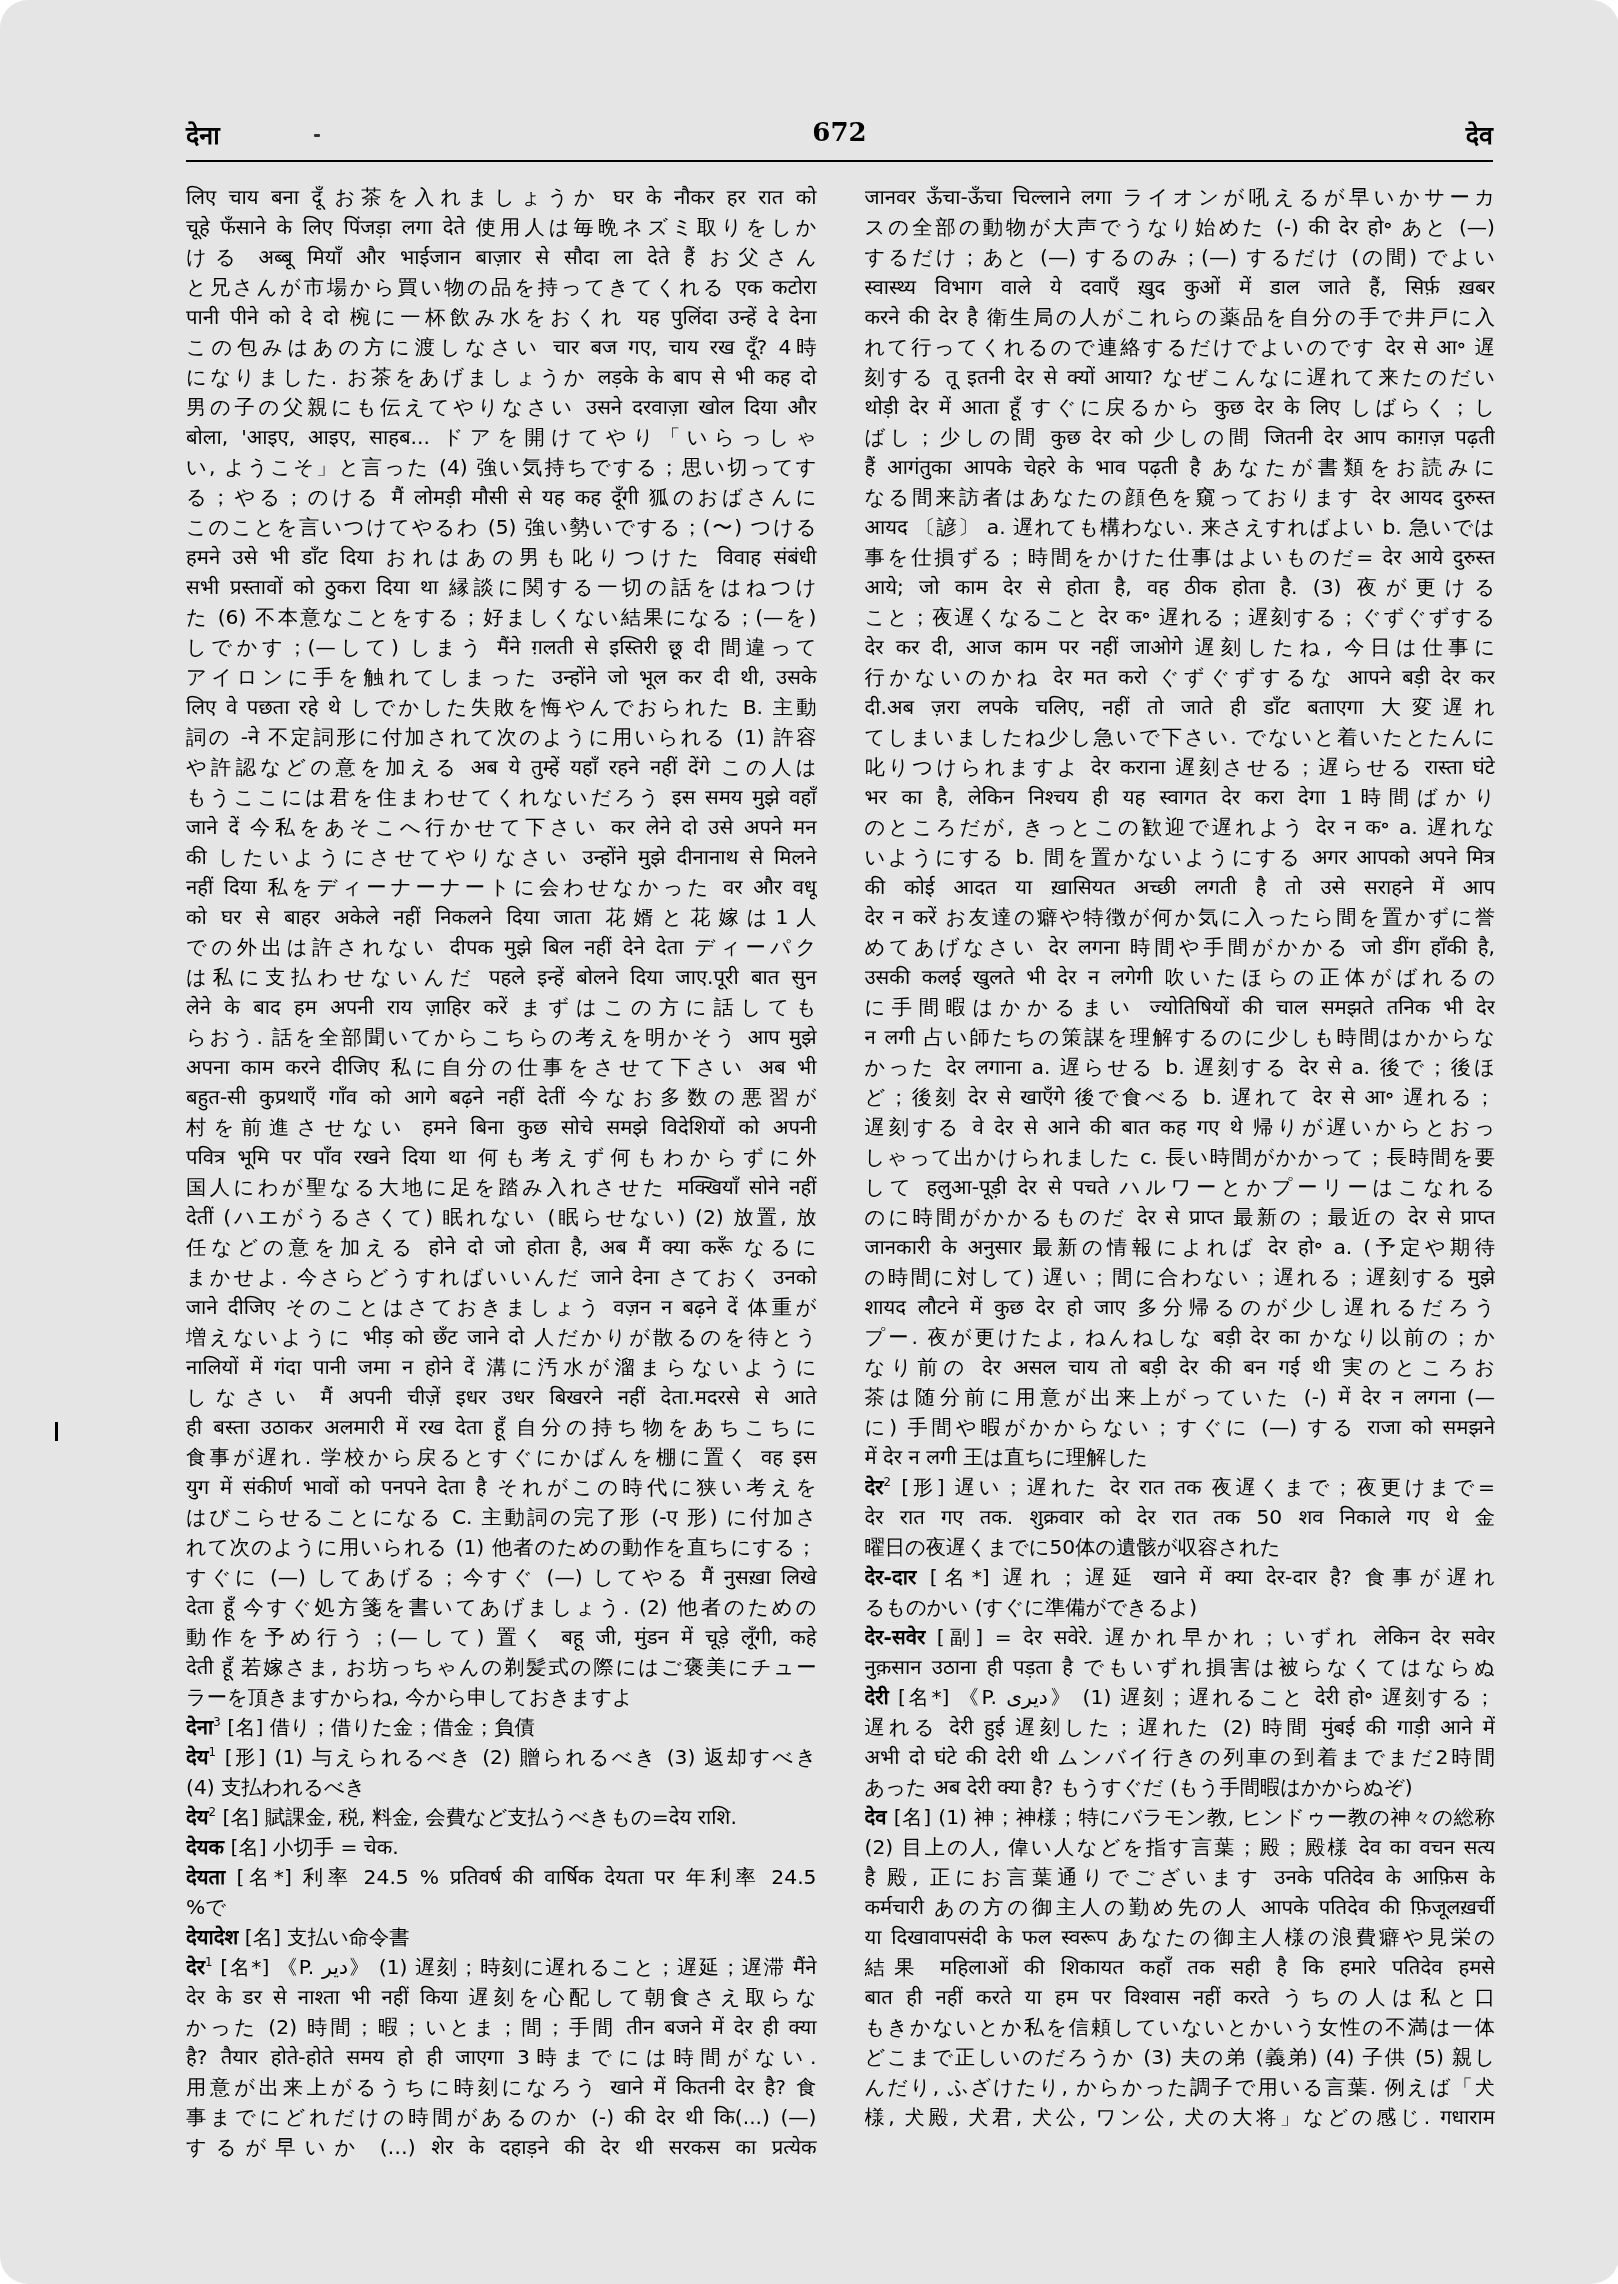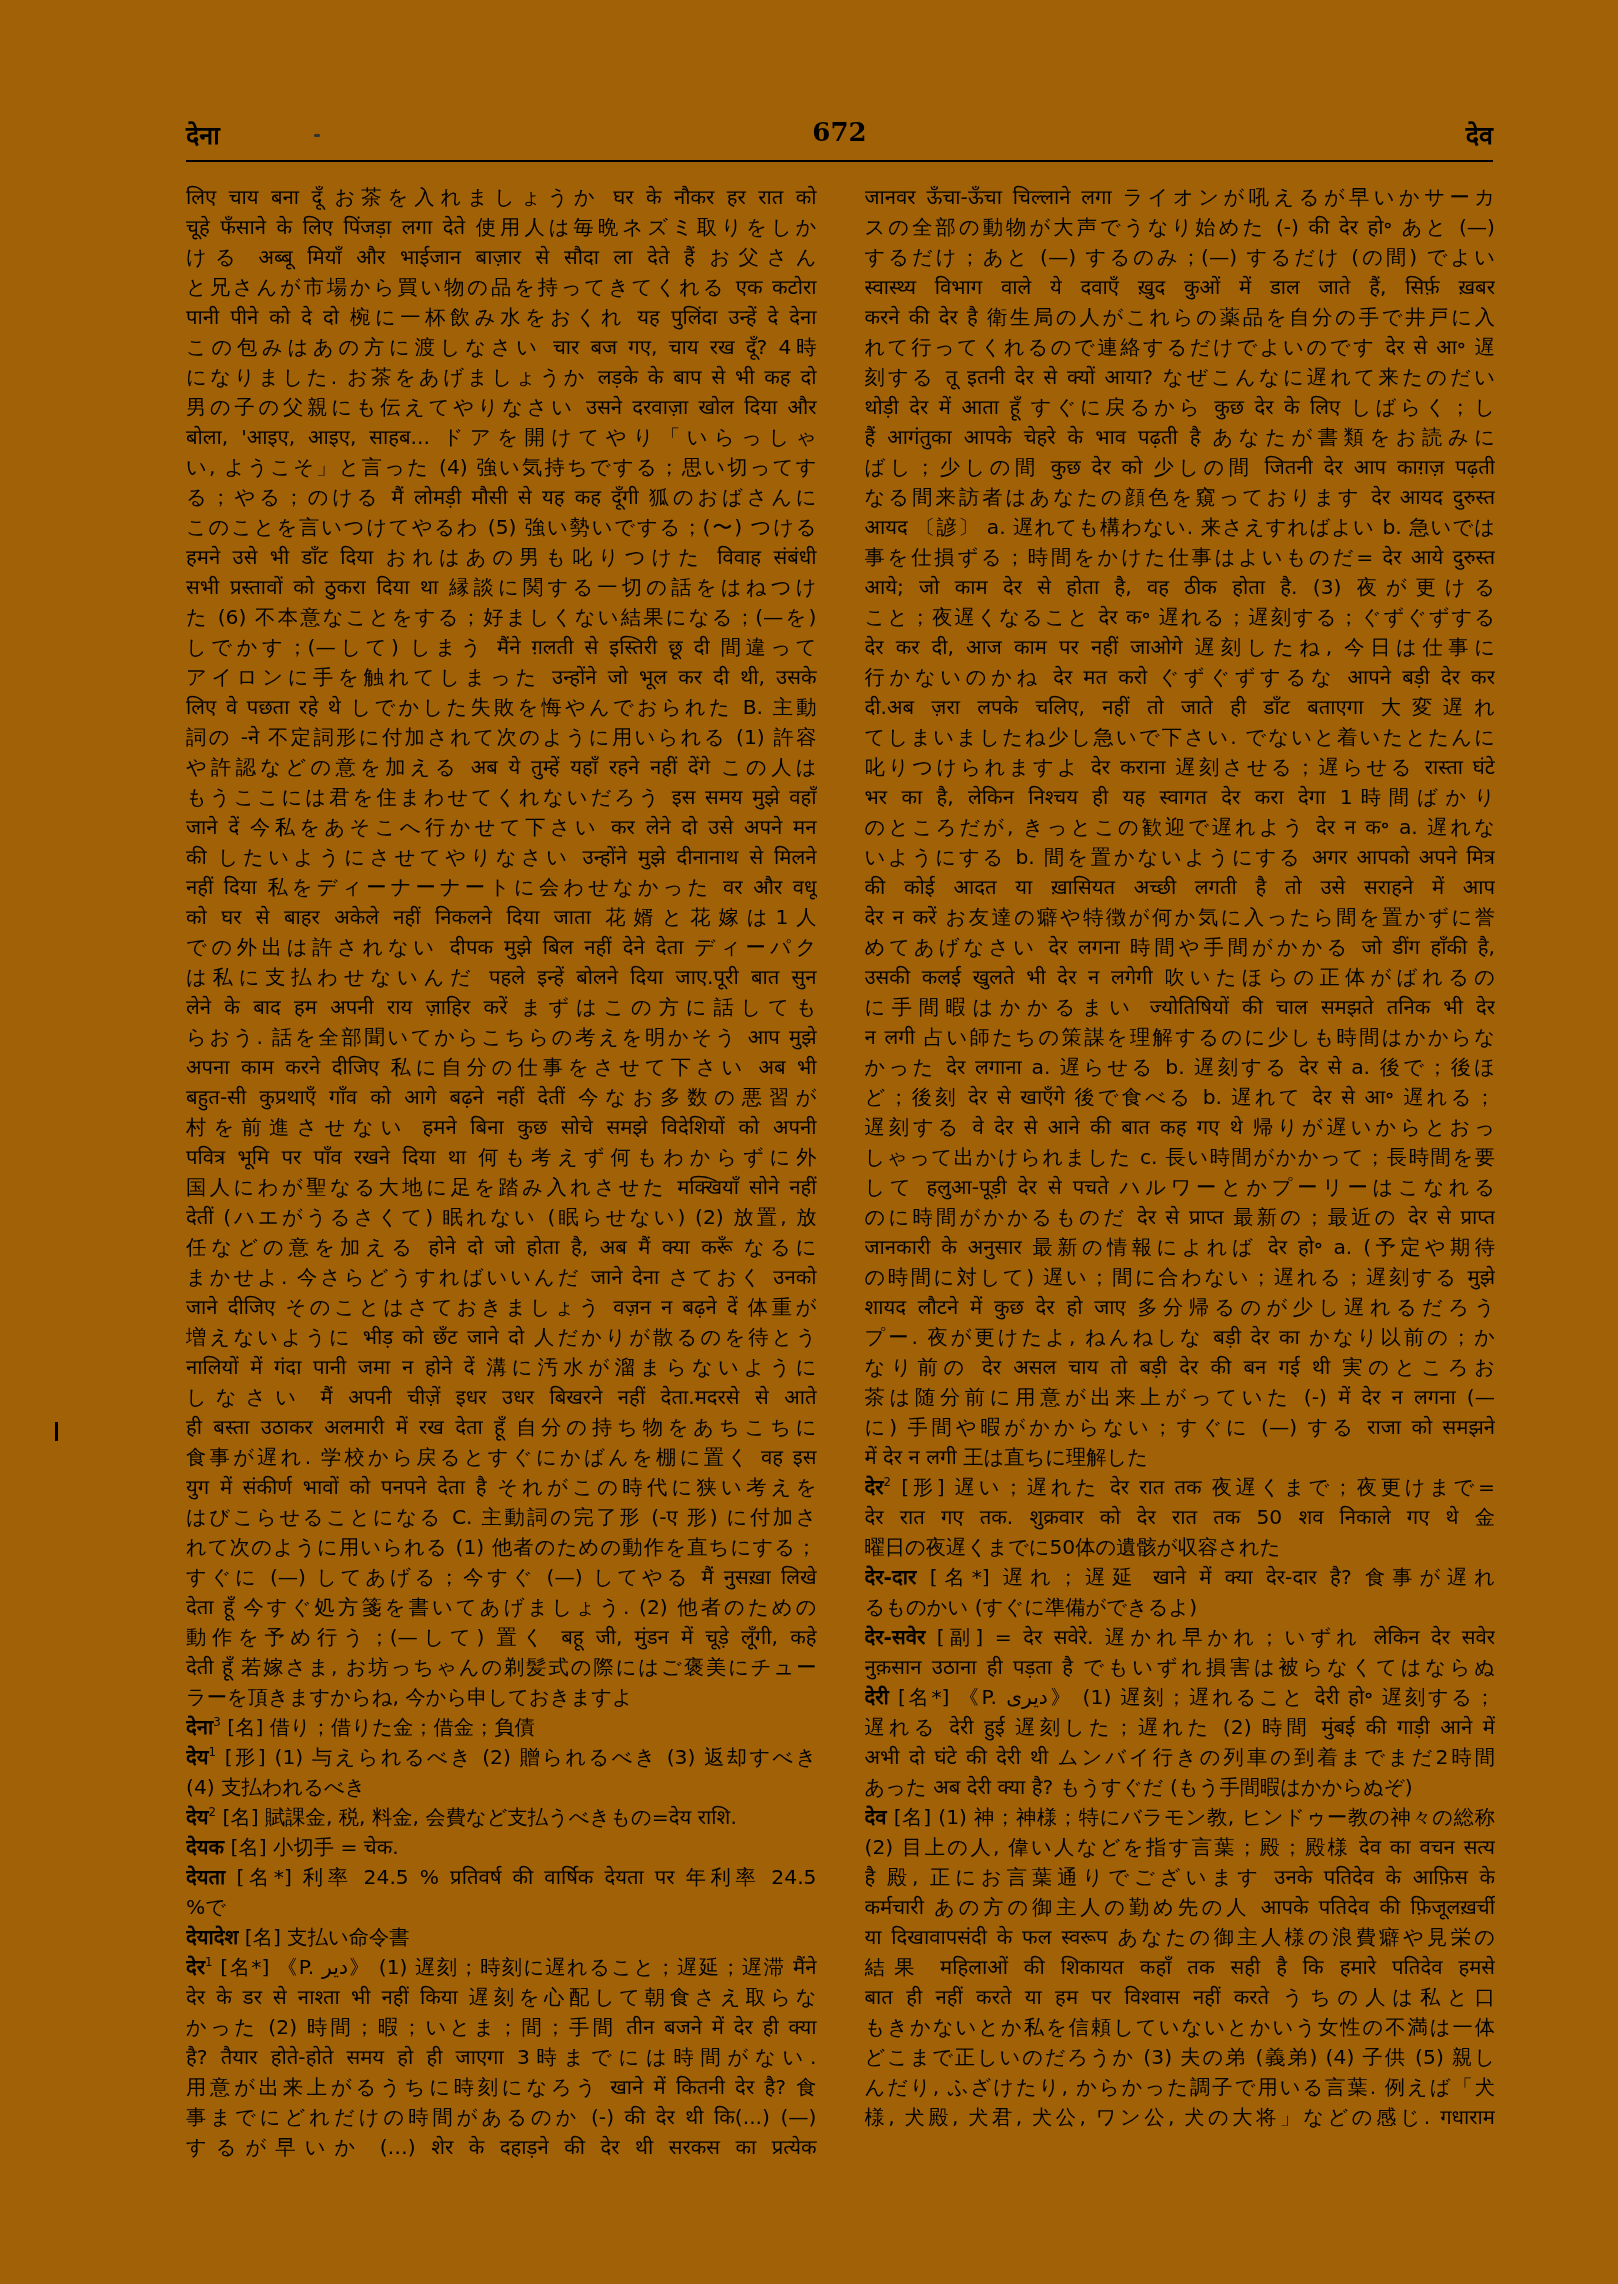--- a/index.html
+++ b/index.html
@@ -1,21 +1,22 @@
 <!DOCTYPE html>
 <html style="font-size:9px"><head>
 <meta charset="utf-8">
 <style>
   html,body{margin:0;padding:0;background:#ffffff;}
   .page{
     position:relative;
     width:1619px;height:2284px;
-    background:#a16207;color:#000;
+    background:#e5e5e5;color:#000;
     font-family:"DejaVu Sans","Liberation Sans",sans-serif;
     overflow:hidden;
+    border-radius:28px;
   }
   .header{
     position:absolute;left:186px;top:117px;width:1307px;height:34px;
     font-size:25px;font-weight:bold;
   }
   .header .hleft{position:absolute;left:0;top:0;}
   .header .hcenter{position:absolute;left:0;right:0;top:0;text-align:center;font-weight:bold;font-size:26px;font-family:"DejaVu Serif","Liberation Serif",serif;}
   .header .hright{position:absolute;right:0;top:0;}
   .rule{position:absolute;left:186px;top:160px;width:1307px;height:2.3px;background:#000;}
   .columns{position:absolute;left:186px;top:182px;width:1309px;display:flex;gap:48px;}
@@ -113,22 +114,22 @@
       </div>
     <div class="col" id="col-right">
         <div class="line"><span>जानवर ऊँचा-ऊँचा चिल्लाने लगा ライオンが吼えるが早いかサーカ</span></div>
         <div class="line"><span>スの全部の動物が大声でうなり始めた (-) की देर हो॰ あと (—)</span></div>
         <div class="line"><span>するだけ；あと (—) するのみ；(—) するだけ (の間) でよい</span></div>
         <div class="line"><span>स्वास्थ्य विभाग वाले ये दवाएँ ख़ुद कुओं में डाल जाते हैं, सिर्फ़ ख़बर</span></div>
         <div class="line"><span>करने की देर है 衛生局の人がこれらの薬品を自分の手で井戸に入</span></div>
         <div class="line"><span>れて行ってくれるので連絡するだけでよいのです देर से आ॰ 遅</span></div>
         <div class="line"><span>刻する तू इतनी देर से क्यों आया? なぜこんなに遅れて来たのだい</span></div>
         <div class="line"><span>थोड़ी देर में आता हूँ すぐに戻るから कुछ देर के लिए しばらく；し</span></div>
+        <div class="line"><span>ばし；少しの間 कुछ देर को 少しの間 जितनी देर आप काग़ज़ पढ़ती</span></div>
         <div class="line"><span>हैं आगंतुका आपके चेहरे के भाव पढ़ती है あなたが書類をお読みに</span></div>
-        <div class="line"><span>ばし；少しの間 कुछ देर को 少しの間 जितनी देर आप काग़ज़ पढ़ती</span></div>
         <div class="line"><span>なる間来訪者はあなたの顔色を窺っております देर आयद दुरुस्त</span></div>
         <div class="line"><span>आयद 〔諺〕 a. 遅れても構わない. 来さえすればよい b. 急いでは</span></div>
         <div class="line"><span>事を仕損ずる；時間をかけた仕事はよいものだ= देर आये दुरुस्त</span></div>
         <div class="line"><span>आये; जो काम देर से होता है, वह ठीक होता है. (3) 夜が更ける</span></div>
         <div class="line"><span>こと；夜遅くなること देर क॰ 遅れる；遅刻する；ぐずぐずする</span></div>
         <div class="line"><span>देर कर दी, आज काम पर नहीं जाओगे 遅刻したね, 今日は仕事に</span></div>
         <div class="line"><span>行かないのかね देर मत करो ぐずぐずするな आपने बड़ी देर कर</span></div>
         <div class="line"><span>दी.अब ज़रा लपके चलिए, नहीं तो जाते ही डाँट बताएगा 大変遅れ</span></div>
         <div class="line"><span>てしまいましたね少し急いで下さい. でないと着いたとたんに</span></div>
         <div class="line"><span>叱りつけられますよ देर कराना 遅刻させる；遅らせる रास्ता घंटे</span></div>

